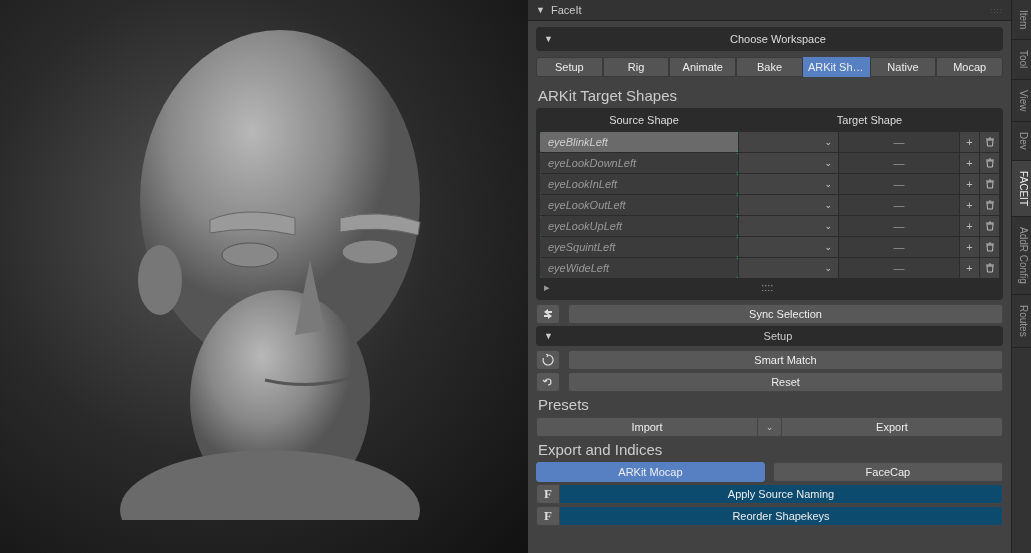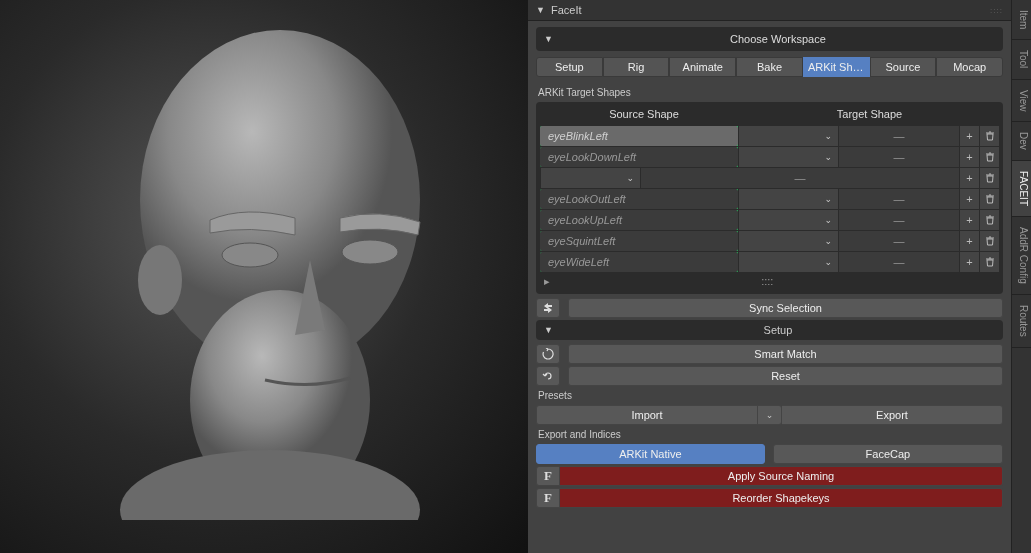--- a/index.html
+++ b/index.html
@@ -12,21 +12,21 @@
 .dots { margin-left:auto; color:#666; font-size:8px; letter-spacing:1px; }
 .content { padding:6px 8px; overflow-y:auto; }
 .workspace-row { background:#2b2b2b; border-radius:4px; padding:6px 8px; display:flex; align-items:center; margin-bottom:6px; }
 .workspace-row .tri { font-size:9px; margin-right:8px; }
 .workspace-row .label { flex:1; text-align:center; color:#ddd; }
 .tabs { display:flex; gap:0; margin-bottom:10px; }
 .tab { flex:1; background:#545454; border:1px solid #3a3a3a; padding:3px 4px; text-align:center; color:#eee; font-size:11px; cursor:pointer; white-space:nowrap; overflow:hidden; text-overflow:ellipsis; }
 .tab:first-child { border-radius:3px 0 0 3px; }
 .tab:last-child { border-radius:0 3px 3px 0; }
 .tab.active { background:#5680c2; border-color:#5680c2; }
-.section-label { color:#ccc; margin:4px 0 4px 2px; font-size:10px; }
+.section-label { color:#ccc; margin:4px 0 4px 2px; font-size:15px; }
 .list-container { background:#2b2b2b; border-radius:4px; padding:4px; margin-bottom:4px; }
 .list-header { display:flex; padding:2px 4px 6px 4px; }
 .list-header .col1 { flex:0 0 200px; text-align:center; color:#ddd; }
 .list-header .col2 { flex:1; text-align:center; color:#ddd; }
 .list-row { display:flex; align-items:center; background:#22c55e; border-radius:2px; margin-bottom:1px; height:20px; }
 .list-row.selected .source-cell { background:#6a6a6a; }
 .source-cell { flex:0 0 198px; padding:0 8px; color:#999; font-style:italic; background:#3b3b3b; border-radius:2px; height:100%; display:flex; align-items:center; }
 .list-row.selected .source-cell { color:#d0d0d0; }
 .target-cell { flex:0 0 100px; border-left:1px solid #2b2b2b; display:flex; align-items:center; justify-content:flex-end; padding:0 6px; height:100%; background:#444; }
 .target-cell .chev { color:#ccc; font-size:9px; }
@@ -42,21 +42,21 @@
 .section-bar .label { flex:1; text-align:center; }
 .split-btn { display:flex; margin-bottom:4px; }
 .split-btn .main { flex:1; background:#585858; border:1px solid #444; border-radius:3px 0 0 3px; padding:3px; text-align:center; color:#eee; cursor:pointer; }
 .split-btn .drop { flex:0 0 24px; background:#585858; border:1px solid #444; border-left:none; border-radius:0 3px 3px 0; display:flex; align-items:center; justify-content:center; cursor:pointer; }
 .split-btn .right { flex:1; background:#585858; border:1px solid #444; border-left:none; border-radius:0 3px 3px 0; padding:3px; text-align:center; color:#eee; cursor:pointer; }
 .side-tabs { width:20px; background:#333; display:flex; flex-direction:column; border-left:1px solid #222; }
 .side-tab { writing-mode:vertical-rl; text-orientation:mixed; padding:10px 2px; text-align:center; color:#999; border-bottom:1px solid #222; cursor:pointer; font-size:10px; }
 .side-tab.active { background:#424242; color:#eee; }
 .f-icon { font-family:serif; font-weight:bold; font-size:13px; color:#ddd; flex:0 0 24px; background:#585858; border:1px solid #444; border-radius:3px 0 0 3px; display:flex; align-items:center; justify-content:center; }
 .f-btn { display:flex; margin-bottom:2px; }
-.f-btn .main { flex:1; background:#7f1d1d; border:1px solid #444; border-left:none; border-radius:0 3px 3px 0; padding:3px; text-align:center; color:#eee; cursor:pointer; }
+.f-btn .main { flex:1; background:#0c4a6e; border:1px solid #444; border-left:none; border-radius:0 3px 3px 0; padding:3px; text-align:center; color:#eee; cursor:pointer; }
 svg { display:block; }
 </style>
 </head>
 <body>
 
 <div class="viewport">
   <div class="head-placeholder">
     <svg viewBox="0 0 380 500" width="380" height="500">
       <defs>
         <radialGradient id="skin" cx="40%" cy="30%">
@@ -90,21 +90,21 @@
       <span class="tri">▼</span>
       <span class="label">Choose Workspace</span>
     </div>
 
     <div class="tabs" id="tabs-container">
         <div class="tab">Setup</div>
         <div class="tab">Rig</div>
         <div class="tab">Animate</div>
         <div class="tab">Bake</div>
         <div class="tab active">ARKit Shap…</div>
-        <div class="tab">Source</div>
+        <div class="tab">Native</div>
         <div class="tab">Mocap</div>
       </div>
 
     <div class="section-label">ARKit Target Shapes</div>
 
     <div class="list-container">
       <div class="list-header">
         <div class="col1">Source Shape</div>
         <div class="col2">Target Shape</div>
       </div>
@@ -129,20 +129,21 @@
             </div>
             <div class="dash-cell">—</div>
             <div class="icon-cell">+</div>
             <div class="icon-cell">
               <svg width="10" height="10" viewBox="0 0 10 10">
                 <path d="M2 3 L8 3 L7.5 9 L2.5 9 Z M1 2 L9 2 M4 1 L6 1" stroke="#bbb" stroke-width="1" fill="none"></path>
               </svg>
             </div>
           </div>
           <div class="list-row">
+            <div class="source-cell">eyeLookInLeft</div>
             <div class="target-cell">
               <span class="chev">⌄</span>
             </div>
             <div class="dash-cell">—</div>
             <div class="icon-cell">+</div>
             <div class="icon-cell">
               <svg width="10" height="10" viewBox="0 0 10 10">
                 <path d="M2 3 L8 3 L7.5 9 L2.5 9 Z M1 2 L9 2 M4 1 L6 1" stroke="#bbb" stroke-width="1" fill="none"></path>
               </svg>
             </div>
@@ -242,21 +243,21 @@
     <div class="split-btn">
       <div class="main">Import</div>
       <div class="drop">
           <span style="font-size:9px;color:#ccc">⌄</span>
         </div>
       <div class="right">Export</div>
     </div>
 
     <div class="section-label">Export and Indices</div>
     <div class="btn-row">
-      <div class="btn active" style="flex:0 0 49%">ARKit Native</div>
+      <div class="btn active" style="flex:0 0 49%">ARKit Mocap</div>
       <div class="btn" style="flex:1">FaceCap</div>
     </div>
     <div class="f-btn">
       <div class="f-icon">F</div>
       <div class="main">Apply Source Naming</div>
     </div>
     <div class="f-btn">
       <div class="f-icon">F</div>
       <div class="main">Reorder Shapekeys</div>
     </div>

